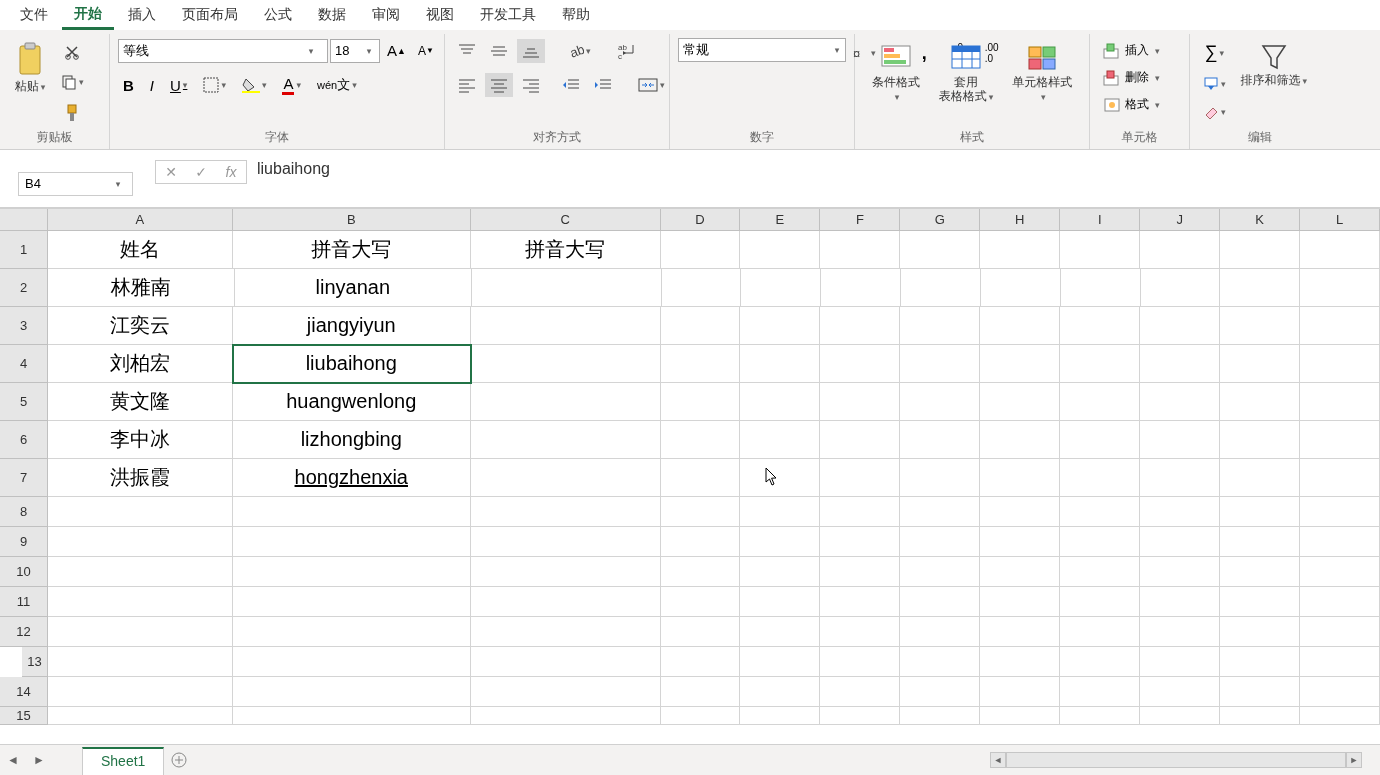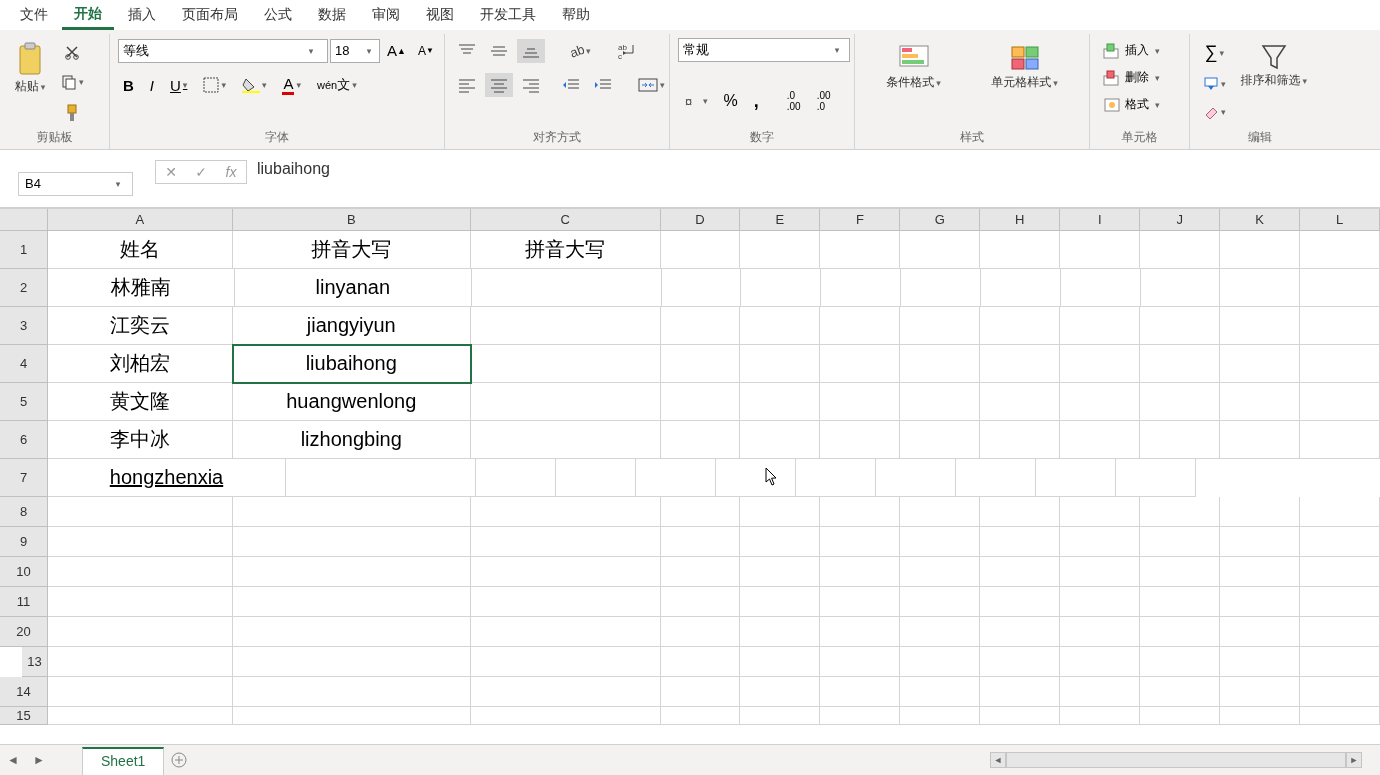--- a/index.html
+++ b/index.html
@@ -420,21 +420,21 @@
               <path d="M4 9 L8 9 M12 9 L16 9" stroke="#2a72d4"></path>
               <path d="M7 7 l2 2 l-2 2 M13 7 l-2 2 l2 2" fill="none" stroke="#2a72d4"></path>
             </svg>
           </span>
       </div>
     </div>
     <div class="ribbon-group-label">对齐方式</div>
   </div>
 
   <div class="ribbon-group" style="width:185px">
-    <div class="ribbon-body" style="flex-direction:column; gap:24px; width:100%">
+    <div class="ribbon-body" style="flex-direction:row; gap:0; width:100%">
       <div class="combo" style="width:172px">
         <input style="width: 150px;" value="常规">
         <span class="combo-btn">▾</span>
       </div>
       <div class="ribbon-row" style="gap:6px">
         <span class="ribbon-btn caret">
             <svg width="18" height="16">
               <text x="2" y="13" font-size="13" fill="#444">¤</text>
             </svg>
           </span>
@@ -451,20 +451,31 @@
   <div class="ribbon-group" style="width:235px">
     <div class="ribbon-body" style="justify-content:space-around">
       <div class="big-btn">
         <svg width="32" height="32">
             <rect x="2" y="4" width="28" height="20" fill="#fff" stroke="#888"></rect>
             <rect x="4" y="6" width="10" height="4" fill="#e67"></rect>
             <rect x="4" y="12" width="16" height="4" fill="#fb5"></rect>
             <rect x="4" y="18" width="22" height="4" fill="#7c7"></rect>
           </svg>
         <span class="lbl caret">条件格式</span>
+      </div>
+      <div class="big-btn">
+        <svg width="32" height="32">
+            <rect x="2" y="4" width="28" height="22" fill="#fff" stroke="#2a72d4"></rect>
+            <rect x="2" y="4" width="28" height="6" fill="#2a72d4"></rect>
+            <line x1="12" y1="4" x2="12" y2="26" stroke="#2a72d4"></line>
+            <line x1="22" y1="4" x2="22" y2="26" stroke="#2a72d4"></line>
+            <line x1="2" y1="17" x2="30" y2="17" stroke="#2a72d4"></line>
+          </svg>
+        <span class="lbl caret" style="white-space:pre">套用
+表格格式</span>
       </div>
       <div class="big-btn">
         <svg width="32" height="32">
             <rect x="3" y="5" width="12" height="10" fill="#fb5" stroke="#a70"></rect>
             <rect x="17" y="5" width="12" height="10" fill="#7c7" stroke="#494"></rect>
             <rect x="3" y="17" width="12" height="10" fill="#e67" stroke="#a33"></rect>
             <rect x="17" y="17" width="12" height="10" fill="#8af" stroke="#36a"></rect>
           </svg>
         <span class="lbl caret">单元格样式</span>
       </div>
@@ -564,21 +575,21 @@
       <div class="row-header" style="height: 38px; line-height: 38px;">2</div>
       <div class="row-header" style="height: 38px; line-height: 38px;">3</div>
       <div class="row-header" style="height: 38px; line-height: 38px;">4</div>
       <div class="row-header" style="height: 38px; line-height: 38px;">5</div>
       <div class="row-header" style="height: 38px; line-height: 38px;">6</div>
       <div class="row-header" style="height: 38px; line-height: 38px;">7</div>
       <div class="row-header" style="height: 30px; line-height: 30px;">8</div>
       <div class="row-header" style="height: 30px; line-height: 30px;">9</div>
       <div class="row-header" style="height: 30px; line-height: 30px;">10</div>
       <div class="row-header" style="height: 30px; line-height: 30px;">11</div>
-      <div class="row-header" style="height: 30px; line-height: 30px;">20</div>
+      <div class="row-header" style="height: 30px; line-height: 30px;">12</div>
       <div class="row-header" style="height: 30px; line-height: 30px; margin-left: 22px;">13</div>
       <div class="row-header" style="height: 30px; line-height: 30px;">14</div>
       <div class="row-header" style="height: 18px; line-height: 18px;">15</div>
     </div>
   <div class="cells">
       <div class="cell-row">
         <div class="cell" style="width: 185px; height: 38px;">姓名</div>
         <div class="cell" style="width: 238px; height: 38px;">拼音大写</div>
         <div class="cell" style="width: 190px; height: 38px;">拼音大写</div>
         <div class="cell" style="width: 80px; height: 38px;"></div>
@@ -655,20 +666,21 @@
         <div class="cell" style="width: 80px; height: 38px;"></div>
         <div class="cell" style="width: 80px; height: 38px;"></div>
         <div class="cell" style="width: 80px; height: 38px;"></div>
         <div class="cell" style="width: 80px; height: 38px;"></div>
         <div class="cell" style="width: 80px; height: 38px;"></div>
         <div class="cell" style="width: 80px; height: 38px;"></div>
         <div class="cell" style="width: 80px; height: 38px;"></div>
         <div class="cell" style="width: 80px; height: 38px;"></div>
       </div>
       <div class="cell-row">
+        <div class="cell" style="width: 185px; height: 38px;">洪振霞</div>
         <div class="cell" style="width: 238px; height: 38px; text-decoration: underline;">hongzhenxia</div>
         <div class="cell" style="width: 190px; height: 38px;"></div>
         <div class="cell" style="width: 80px; height: 38px;"></div>
         <div class="cell" style="width: 80px; height: 38px;"></div>
         <div class="cell" style="width: 80px; height: 38px;"></div>
         <div class="cell" style="width: 80px; height: 38px;"></div>
         <div class="cell" style="width: 80px; height: 38px;"></div>
         <div class="cell" style="width: 80px; height: 38px;"></div>
         <div class="cell" style="width: 80px; height: 38px;"></div>
         <div class="cell" style="width: 80px; height: 38px;"></div>

